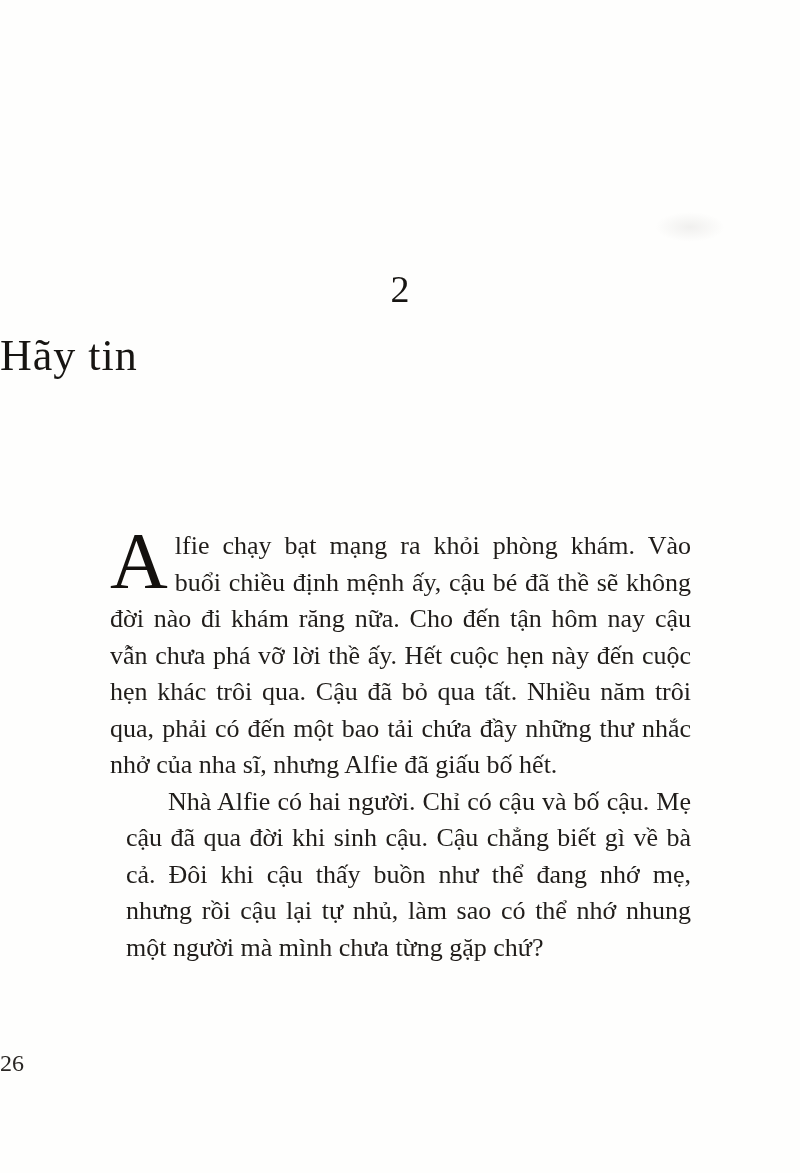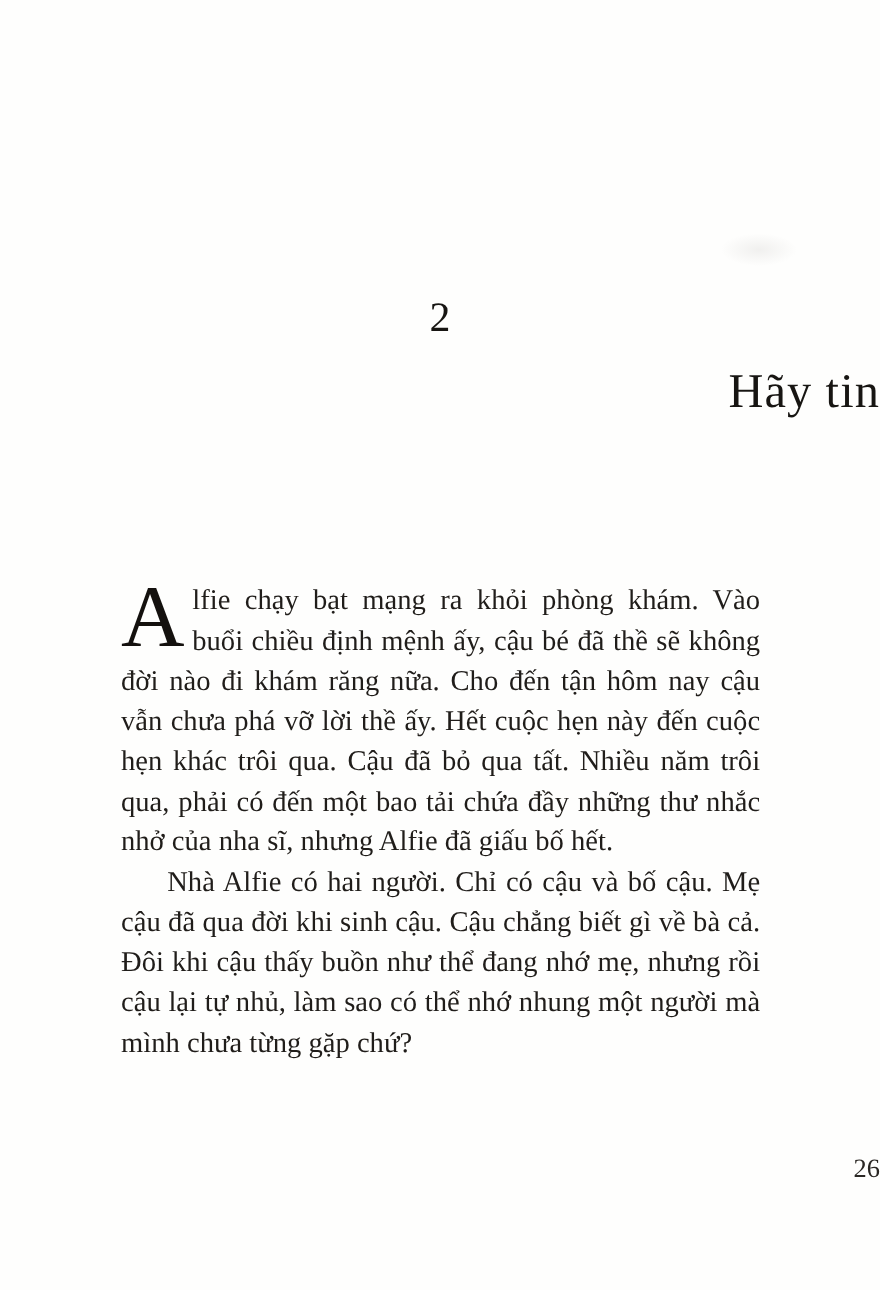--- a/index.html
+++ b/index.html
@@ -28,21 +28,21 @@
     text-align: center;
     font-size: 38px;
     line-height: 42px;
     color: #171512;
   }
   .chapter-title {
     position: absolute;
     top: 330px;
     left: 0;
     width: 100%;
-    text-align: right;
+    text-align: left;
     font-size: 44px;
     line-height: 52px;
     letter-spacing: 1px;
     color: #171512;
   }
   .body-text {
     position: absolute;
     left: 110px;
     top: 528px;
     width: 581px;
@@ -50,35 +50,36 @@
     line-height: 36.5px;
     text-align: justify;
     color: #201d1a;
   }
   .body-text p {
     margin: 0;
     padding: 0;
   }
   .body-text p.indented {
     text-indent: 42px;
+    margin-left: 16px;
   }
   .dropcap {
     float: left;
     font-size: 80px;
     line-height: 62px;
     height: 68px;
     padding: 2px 7px 0 0;
     color: #14110e;
   }
   .page-number {
     position: absolute;
     top: 1050px;
     left: 0;
     width: 100%;
-    text-align: right;
+    text-align: left;
     font-size: 24px;
     color: #2a2724;
   }
   .scan-smudge {
     position: absolute;
     left: 655px;
     top: 212px;
     width: 70px;
     height: 30px;
     background: radial-gradient(ellipse at center, rgba(120,115,110,0.10) 0%, rgba(120,115,110,0.0) 70%);

